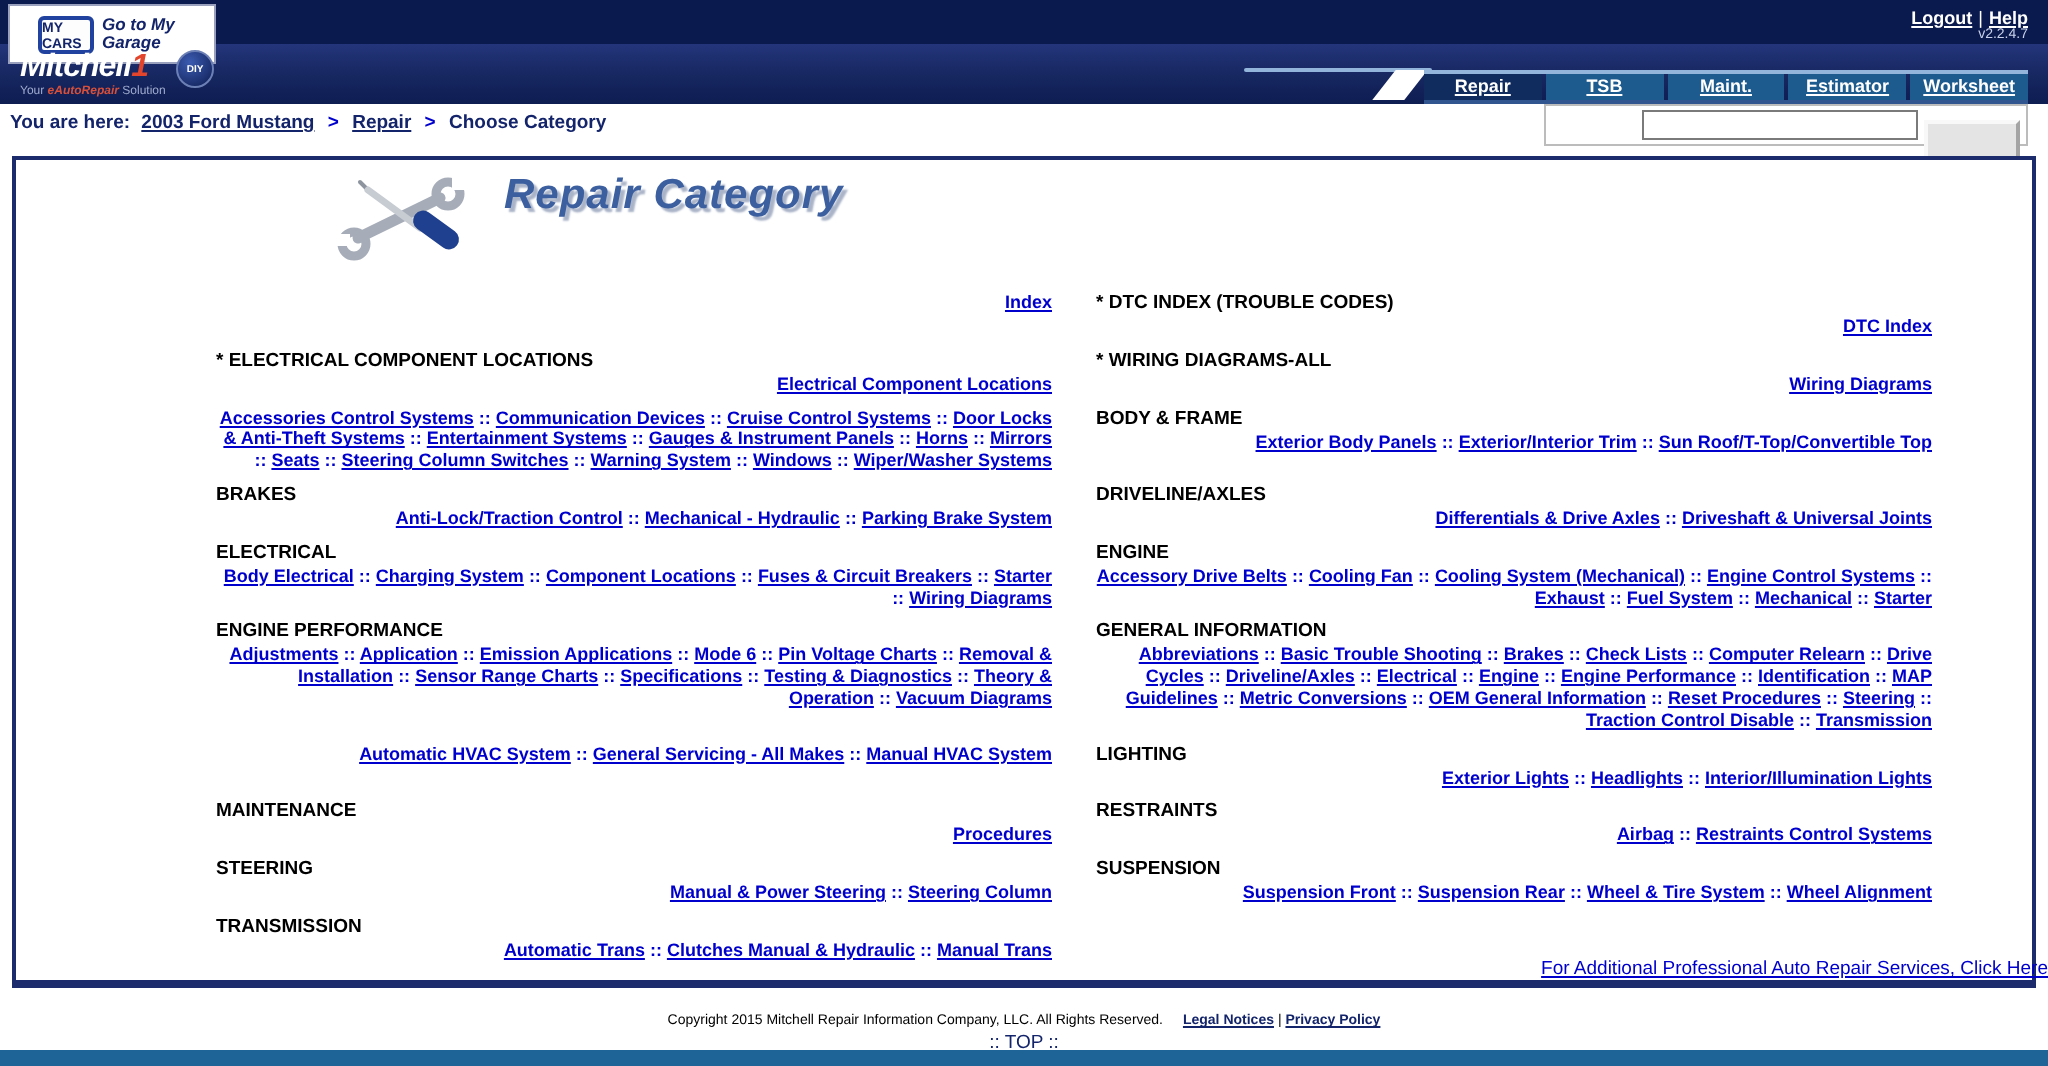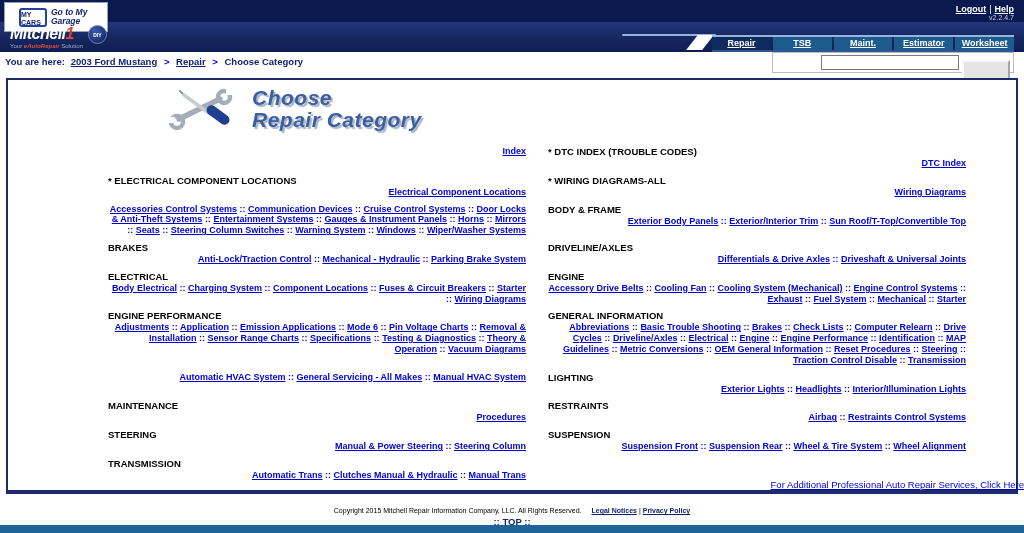--- a/index.html
+++ b/index.html
@@ -80,21 +80,21 @@
   .cat-link { color:#0000cc; text-decoration:underline; }
   .sep { color:#0000cc; font-weight:bold; }
 
   
   .footer-services { position:absolute; top:479px; left:0; width:1024px; text-align:right; font-size:9.5px; }
   .footer-services a { color:#0000cc; text-decoration:underline; }
   .footer-copy { position:absolute; top:507px; left:0; width:1024px; text-align:center; font-size:7px; color:#000; }
   .footer-copy a { color:#13246b; font-weight:bold; text-decoration:underline; }
   .footer-copy .gap { margin:0 4px; }
   .footer-top { position:absolute; top:516px; left:0; width:1024px; text-align:center;
-                font-size:9.5px; font-weight:bold; color:#13246b; }
+                font-size:9.5px; font-weight:normal; color:#13246b; }
   .footer-top a { color:#13246b; text-decoration:underline; }
   .bottombar { position:absolute; top:525px; left:0; width:1024px; height:8px; background:#1f6496; }
 </style>
 </head>
 <body>
 
 <div class="topbar"></div>
 <div class="logobar"></div>
 
 <div class="mycars">
@@ -156,21 +156,20 @@
       <rect x="0" y="30" width="7" height="6" fill="#ffffff"></rect>
       <path d="M11 32 L52 12" stroke="#a6adb8" stroke-width="5.5" stroke-linecap="round"></path>
       <circle cx="56" cy="10" r="6" fill="none" stroke="#a6adb8" stroke-width="4.5"></circle>
       <rect x="58" y="2" width="8" height="6" fill="#ffffff"></rect>
 
       <path d="M12 4 L17 9" stroke="#8d949e" stroke-width="2" stroke-linecap="round"></path>
       <path d="M16 8 L42 27" stroke="#c7ccd3" stroke-width="3.5" stroke-linecap="round"></path>
       <rect x="37" y="23" width="26" height="10" rx="5" fill="#1f3f8f" transform="rotate(36 50 28)"></rect>
     </svg>
     <div class="page-title">
-      <div>Choose</div>
       <div>Repair Category</div>
     </div>
   </div>
   <div class="cat-table" id="category-rows">
       <div class="cat-row">
         <div class="cat-cell">
           <div class="cat-links"><a class="cat-link">Index</a></div>
         </div>
         <div class="cat-cell">
           <div class="cat-head">* DTC INDEX (TROUBLE CODES)</div>

